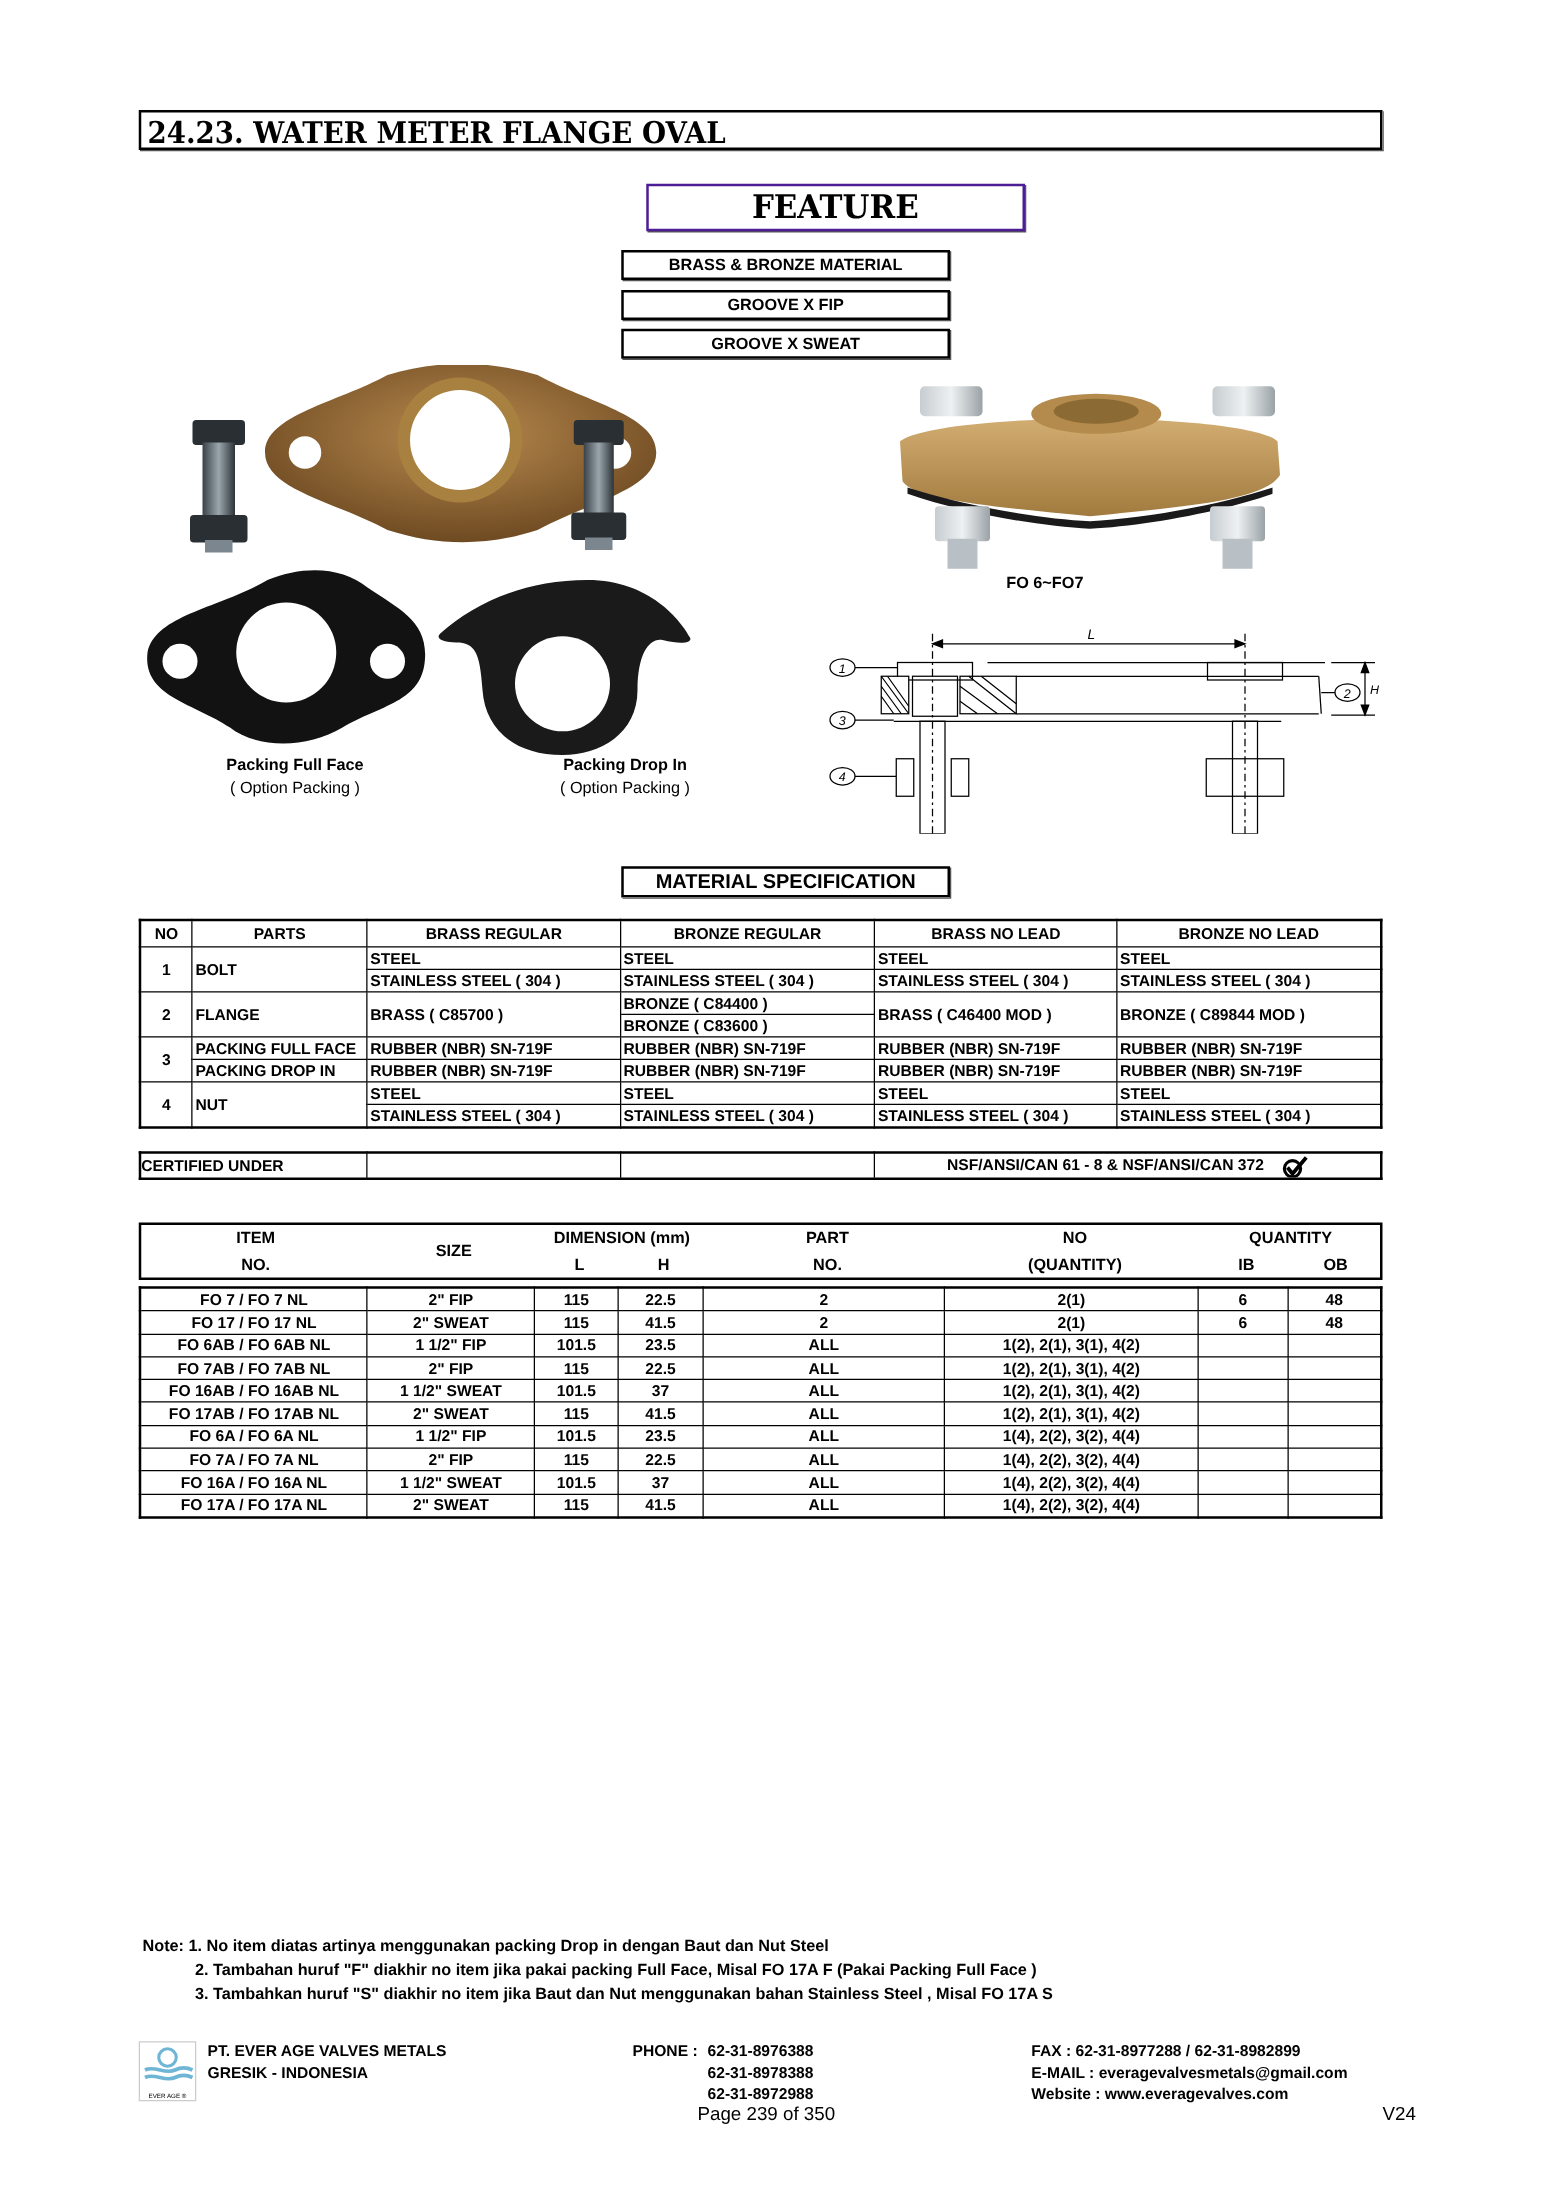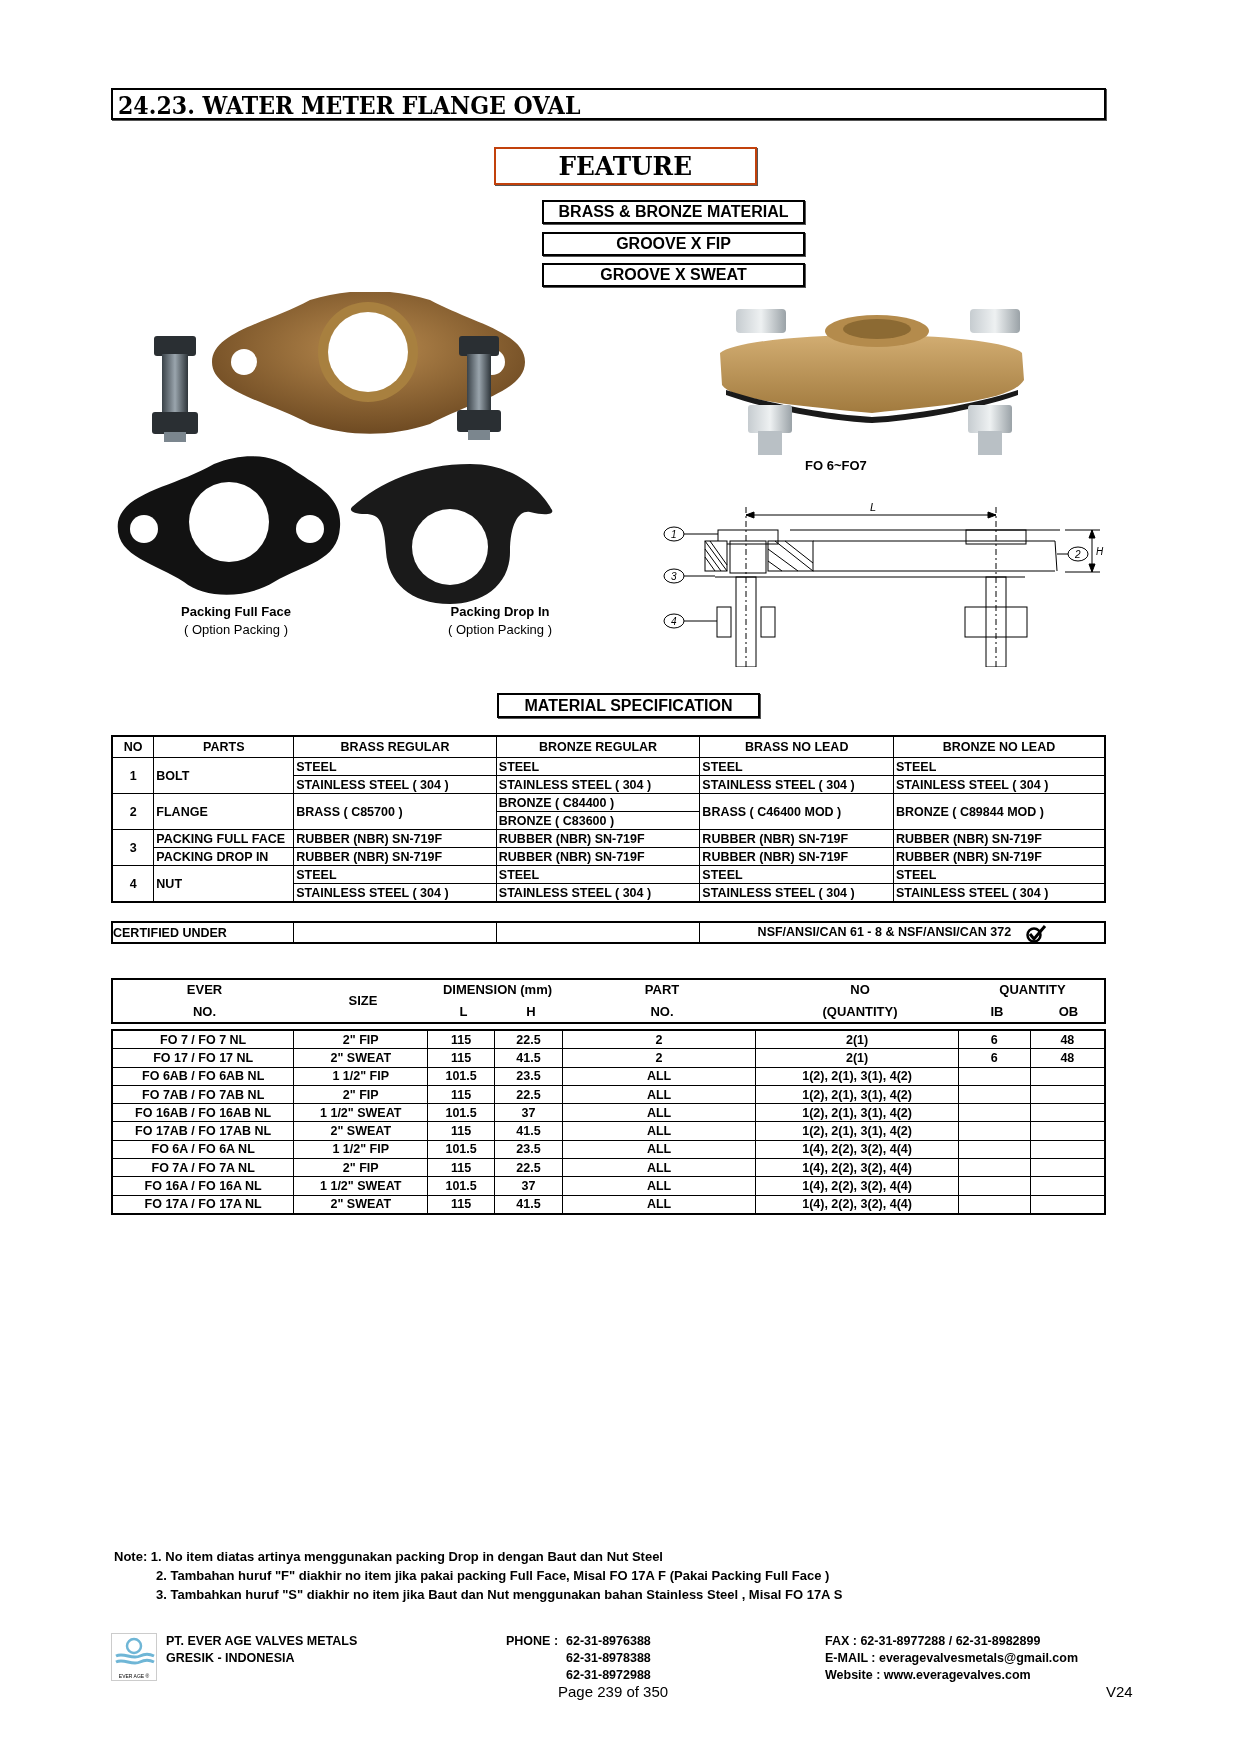--- a/index.html
+++ b/index.html
@@ -1,22 +1,22 @@
 <!DOCTYPE html>
 <html><head>
 <meta charset="utf-8">
 <style>
   html, body { margin: 0; padding: 0; background: #fff; }
   body { width: 1241px; height: 1754px; position: relative; font-family: "Liberation Sans", sans-serif; color: #000; overflow: hidden; }
   .abs { position: absolute; }
   .title-box { left: 111px; top: 88px; width: 995px; height: 32px; border: 2px solid #000; box-shadow: 1px 1px 0 #555; box-sizing: border-box; padding-left: 12px; }
   .title-box span { position: absolute; left: 5px; top: 1px; font-family: "DejaVu Serif", serif; font-weight: bold; font-size: 24px; letter-spacing: 0px; transform: scaleX(0.92); transform-origin: left center; display: inline-block; }
-  .feature-box { left: 494px; top: 147px; width: 263px; height: 38px; border: 2px solid #c2410c; box-sizing: border-box; text-align: center; box-shadow: 1px 1px 0 #555; }
+  .feature-box { left: 517px; top: 147px; width: 303px; height: 38px; border: 2px solid #4c1d95; box-sizing: border-box; text-align: center; box-shadow: 1px 1px 0 #555; }
   .feature-box span { font-family: "DejaVu Serif", serif; font-weight: bold; font-size: 26px; line-height: 34px; display: inline-block; transform: scaleX(0.95); }
-  .feat-item { left: 497px; width: 263px; height: 24px; border: 2px solid #000; box-sizing: border-box; text-align: center; font-weight: bold; font-size: 16px; line-height: 20px; box-shadow: 1px 1px 0 #555; margin-left: 45px; }
+  .feat-item { left: 497px; width: 263px; height: 24px; border: 2px solid #000; box-sizing: border-box; text-align: center; font-weight: bold; font-size: 13px; line-height: 20px; box-shadow: 1px 1px 0 #555; }
   .caption { text-align: center; font-size: 13px; line-height: 18px; }
   .caption b { font-weight: bold; }
   .mat-title { left: 497px; top: 693px; width: 263px; height: 25px; border: 2px solid #000; box-sizing: border-box; text-align: center; font-weight: bold; font-size: 16px; line-height: 21px; box-shadow: 1px 1px 0 #555; }
   table { border-collapse: collapse; }
   .mat-table { position: absolute; left: 111px; top: 735px; width: 995px; border: 2px solid #000; }
   .mat-table td, .mat-table th { border: 1px solid #000; font-size: 12.5px; font-weight: bold; padding: 0 2px; height: 17px; line-height: 16px; white-space: nowrap; }
   .mat-table th { text-align: center; height: 20px; }
   .mat-table td.c { text-align: center; }
   .mat-table td.l { text-align: left; }
   .cert-table { position: absolute; left: 111px; top: 921px; width: 995px; border: 2px solid #000; }
@@ -283,21 +283,21 @@
       <svg width="22" height="18" viewBox="0 0 22 18" style="vertical-align:middle;margin-left:10px">
         <circle cx="9" cy="11" r="6.5" fill="none" stroke="#000" stroke-width="2.5"></circle>
         <path d="M5 10 L9 15 L20 2" fill="none" stroke="#000" stroke-width="3"></path>
       </svg>
     </td>
   </tr>
 </tbody>
   </table>
 
 <div class="dim-head">
-  <div class="hc" style="left:0;width:183px;top:2px">EVER</div>
+  <div class="hc" style="left:0;width:183px;top:2px">ITEM</div>
   <div class="hc" style="left:0;width:183px;top:24px">NO.</div>
   <div class="hc" style="left:183px;width:134px;top:13px">SIZE</div>
   <div class="hc" style="left:317px;width:135px;top:2px">DIMENSION (mm)</div>
   <div class="hc" style="left:317px;width:67px;top:24px">L</div>
   <div class="hc" style="left:384px;width:68px;top:24px">H</div>
   <div class="hc" style="left:452px;width:194px;top:2px">PART</div>
   <div class="hc" style="left:452px;width:194px;top:24px">NO.</div>
   <div class="hc" style="left:646px;width:202px;top:2px">NO</div>
   <div class="hc" style="left:646px;width:202px;top:24px">(QUANTITY)</div>
   <div class="hc" style="left:848px;width:143px;top:2px">QUANTITY</div>

